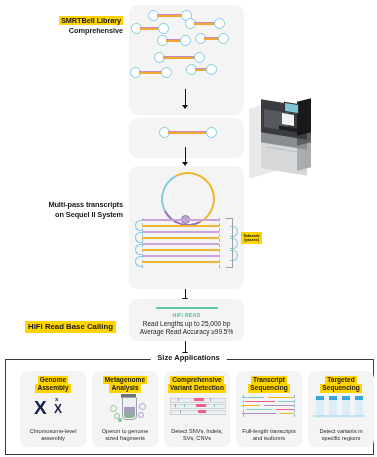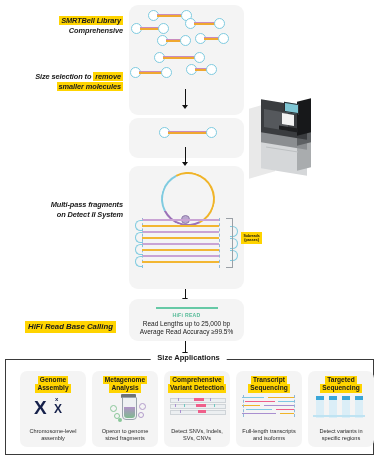--- a/index.html
+++ b/index.html
@@ -4,21 +4,21 @@
 <style>
   html,body{margin:0;padding:0;background:#ffffff;}
   body{
     width:377px;height:457px;position:relative;overflow:hidden;
     font-family:"Liberation Sans","DejaVu Sans",sans-serif;
     color:#1a1a1a;
   }
   .stage{position:absolute;inset:0;}
 
   
-  .abs{position:absolute;font-style:italic;}
+  .abs{position:absolute;}
   .hl{background:#ffd400;padding:0 2px;}
   .lbl{
     font-size:7.4px;font-weight:bold;line-height:9.6px;
     text-align:right;letter-spacing:-0.1px;
   }
   .panel{
     position:absolute;background:#f4f4f4;border-radius:9px;
   }
 
   
@@ -245,24 +245,20 @@
     </div>
     <div class="bell" style="left:57px;top:60px;width:31px;">
       <div class="loop l"></div>
       <div class="core" style="right:9px;"></div>
       <div class="loop r"></div>
     </div>
 
     <div class="arrow" style="left:56px;top:84px;height:16px;"></div>
   </div>
 
-  <div class="abs lbl" style="left:10px;top:72px;width:113px;">
-    <span>Size selection to </span><span class="hl">remove</span><br>
-    <span class="hl">smaller molecules</span>
-  </div>
 
   <div class="panel" id="size-panel">
     <div class="bell" style="left:30px;top:10px;width:58px;">
       <div class="loop l"></div>
       <div class="core" style="right:9px;"></div>
       <div class="loop r"></div>
     </div>
   </div>
 
   <div class="arrow" style="left:185px;top:147px;height:15px;"></div>
@@ -276,22 +272,22 @@
     <div id="inst-mid-side"></div>
     <div id="inst-top"></div>
     <div id="inst-top-side"></div>
     <div id="inst-door"></div>
     <div id="inst-white"></div>
     <div id="inst-screen"></div>
     <div id="inst-tray"></div>
   </div>
 
   <div class="abs lbl" style="left:10px;top:200px;width:113px;">
-    <span>Multi-pass fragments</span><br>
-    <span>on Detect II System</span>
+    <span>Multi-pass transcripts</span><br>
+    <span>on Sequel II System</span>
   </div>
 
   <div class="panel" id="seq-panel">
     <div id="circle-mol"></div>
     <div id="polymerase"></div>
 
     <div class="guide" style="left:13px;top:52px;height:50px;"></div>
     <div class="guide" style="left:90px;top:52px;height:50px;"></div>
 
     <div class="strand p" style="top:53px;"></div>

